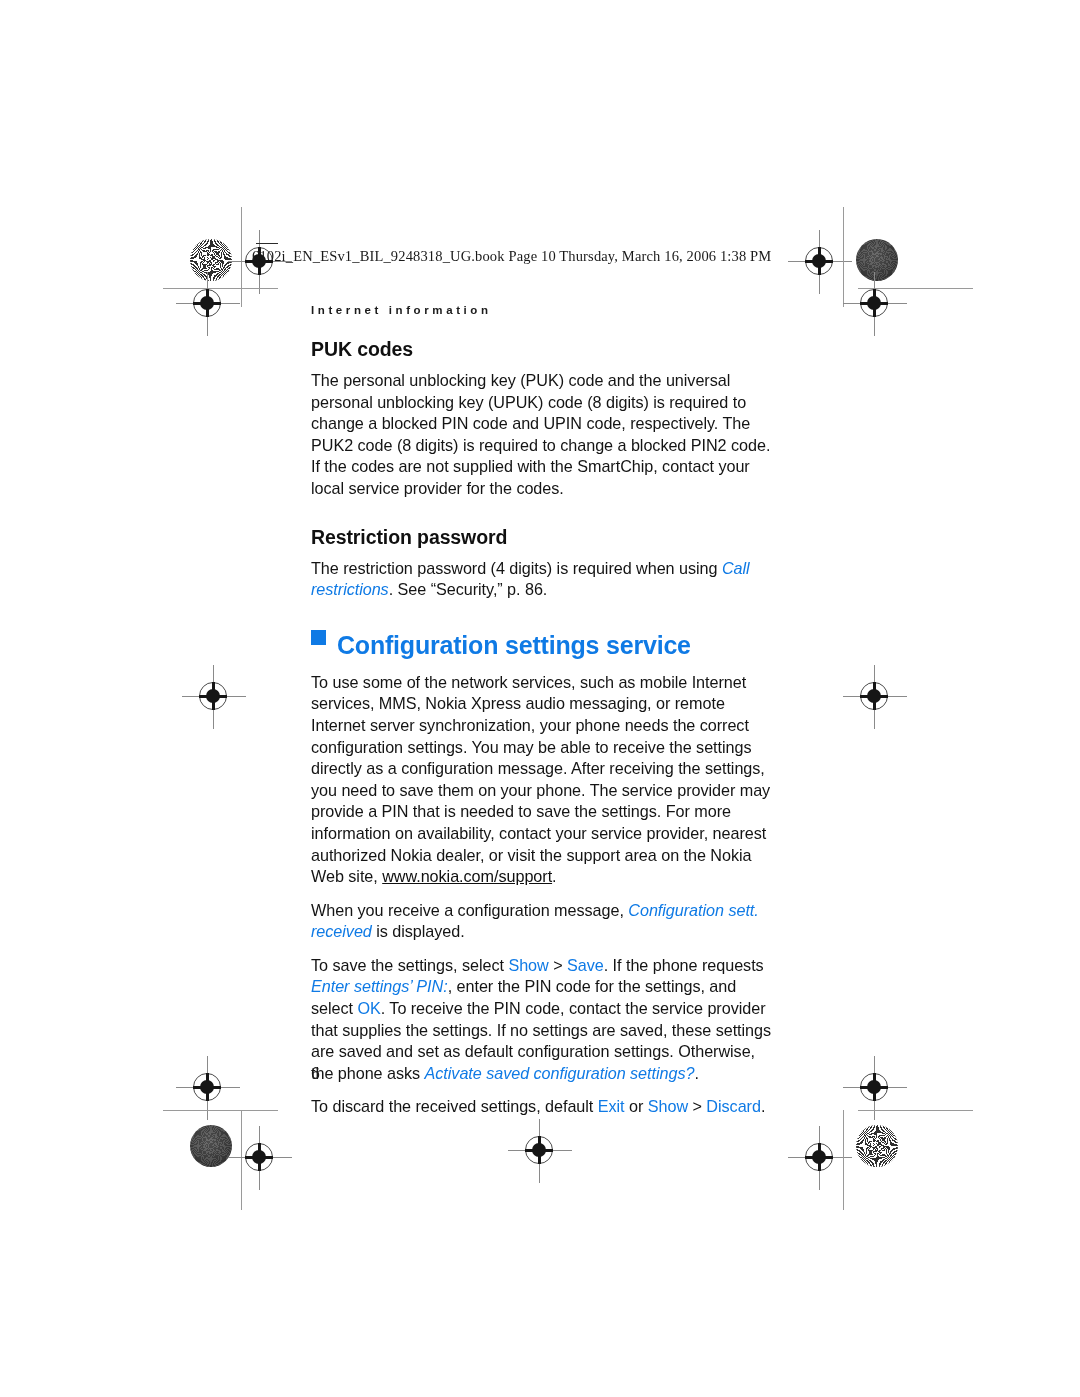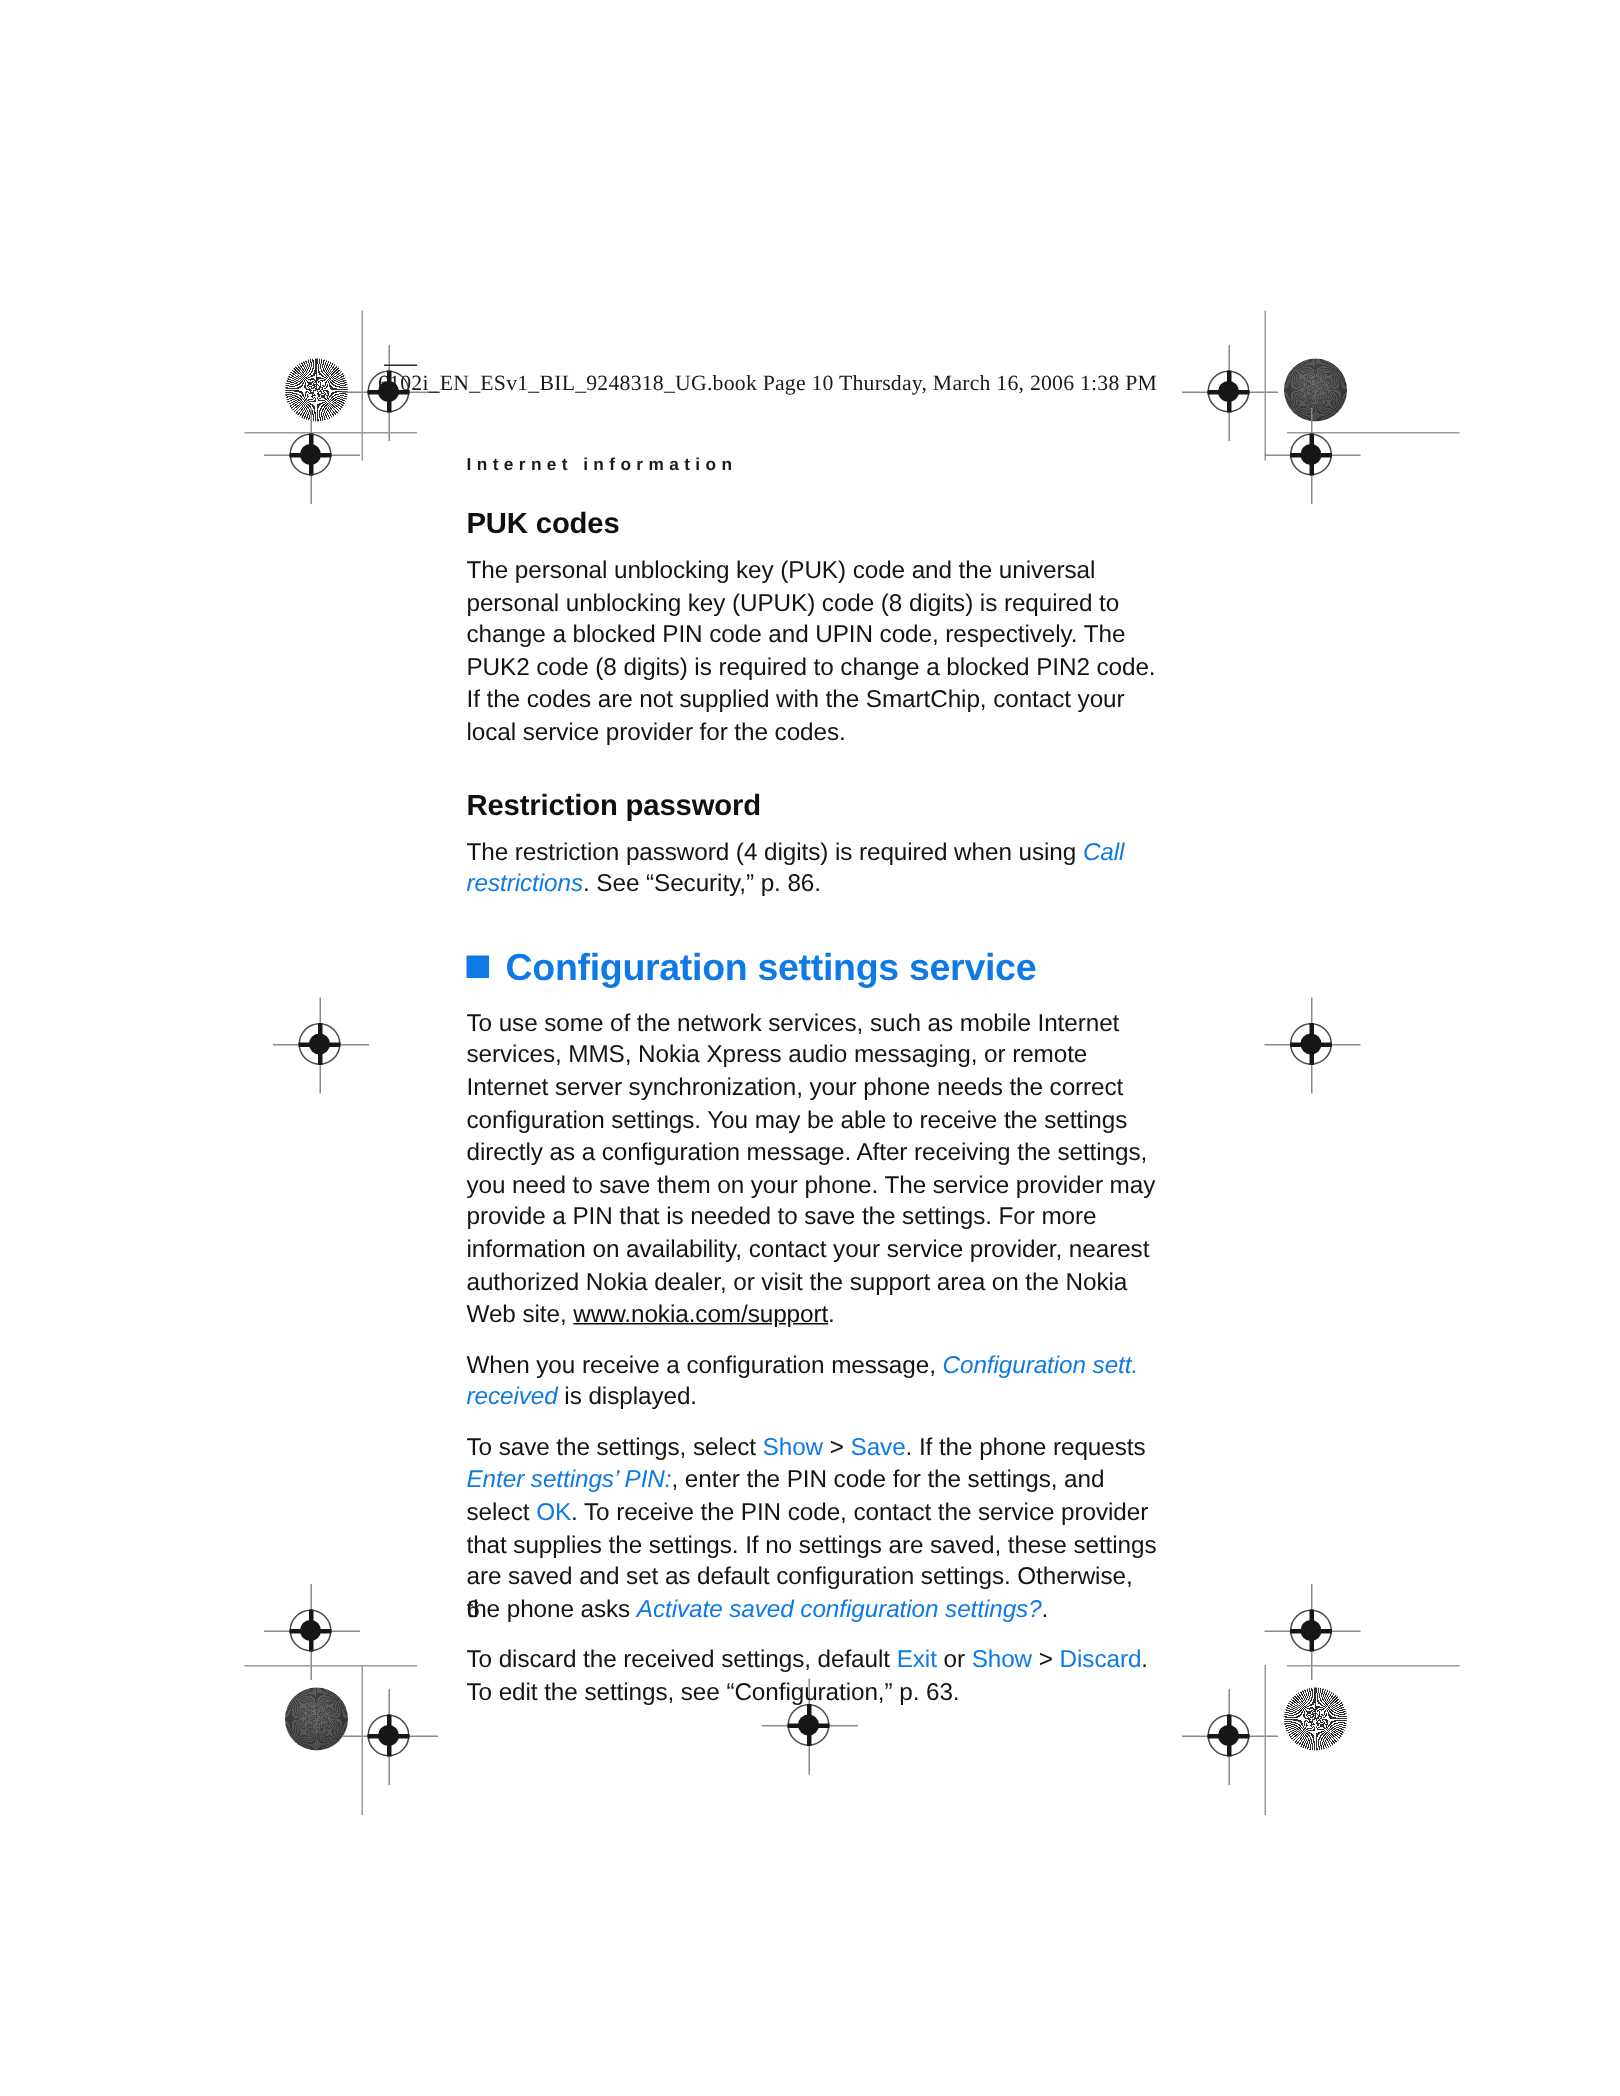--- a/index.html
+++ b/index.html
@@ -143,21 +143,21 @@
   h2.sub.second {
     margin-top: 26px;
   }
   h1.chapter {
     font-size: 25px;
     font-weight: 700;
     color: #0f7ae5;
     margin: 30px 0 12px 0;
     letter-spacing: -0.2px;
     display: flex;
-    align-items: center;
+    align-items: flex-start;
   }
   h1.chapter .sq {
     display: inline-block;
     width: 15px;
     height: 15px;
     background: #0f7ae5;
     margin-right: 11px;
     flex: 0 0 auto;
     position: relative;
     top: -1px;
@@ -328,16 +328,15 @@
     </h1>
 
   <p class="body"><span>To use some of the network services, such as mobile Internet services, MMS, Nokia Xpress audio messaging, or remote Internet server synchronization, your phone needs the correct configuration settings. You may be able to receive the settings directly as a configuration message. After receiving the settings, you need to save them on your phone. The service provider may provide a PIN that is needed to save the settings. For more information on availability, contact your service provider, nearest authorized Nokia dealer, or visit the support area on the Nokia Web site, </span><span class="url">www.nokia.com/support</span><span>.</span></p>
 
   <p class="body"><span>When you receive a configuration message, </span><span class="ui-i">Configuration sett. received</span><span> is displayed.</span></p>
 
   <p class="body"><span>To save the settings, select </span><span class="ui">Show</span><span> &gt; </span><span class="ui">Save</span><span>. If the phone requests </span><span class="ui-i">Enter settings’ PIN:</span><span>, enter the PIN code for the settings, and select </span><span class="ui">OK</span><span>. To receive the PIN code, contact the service provider that supplies the settings. If no settings are saved, these settings are saved and set as default configuration settings. Otherwise, the phone asks </span><span class="ui-i">Activate saved configuration settings?</span><span>.</span></p>
 
   <p class="body tight"><span>To discard the received settings, default </span><span class="ui">Exit</span><span> or </span><span class="ui">Show</span><span> &gt; </span><span class="ui">Discard</span><span>.</span></p>
 
-  <p class="body">To edit the settings, see “Configuration,” p. 63.</p>
 </div>
 
 <div class="page-number">6</div>
 
 </body></html>

